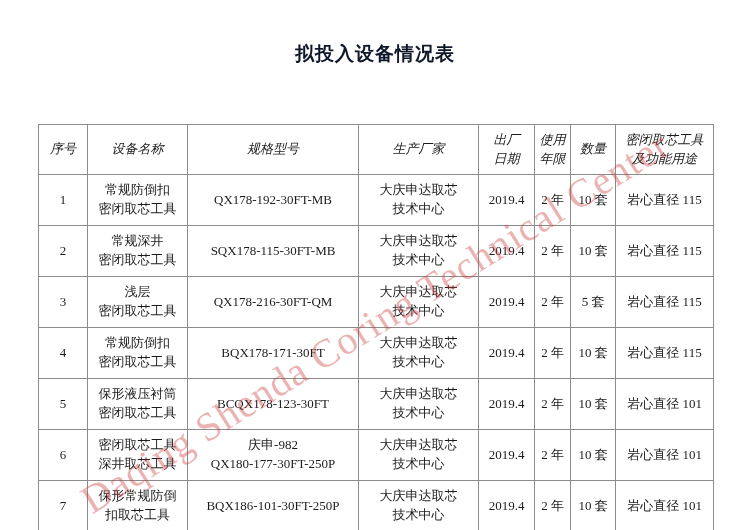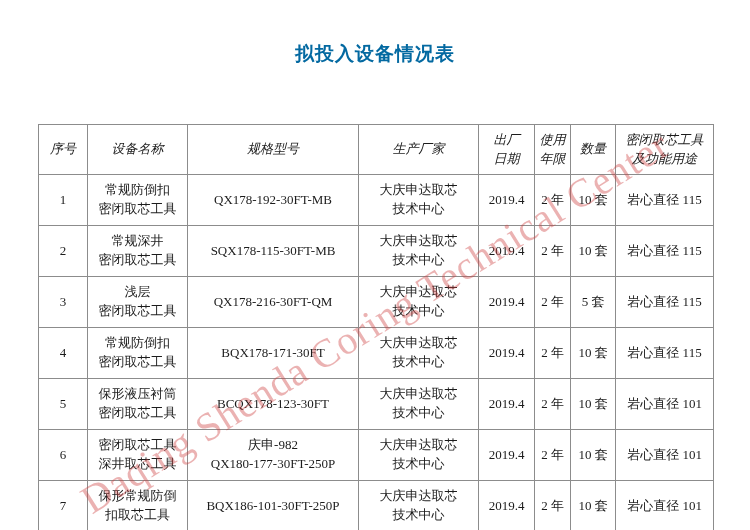--- a/index.html
+++ b/index.html
@@ -13,21 +13,21 @@
     position: relative;
     width: 750px;
     height: 530px;
     background: #ffffff;
   }
   .title {
     margin-top: 41px;
     text-align: center;
     font-size: 19px;
     font-weight: bold;
-    color: #0369a1;
+    color: #0f172a;
     letter-spacing: 1px;
   }
   table.equip-table {
     position: absolute;
     left: 38px;
     top: 83px;
     width: 675px;
     border-collapse: collapse;
     table-layout: fixed;
   }

